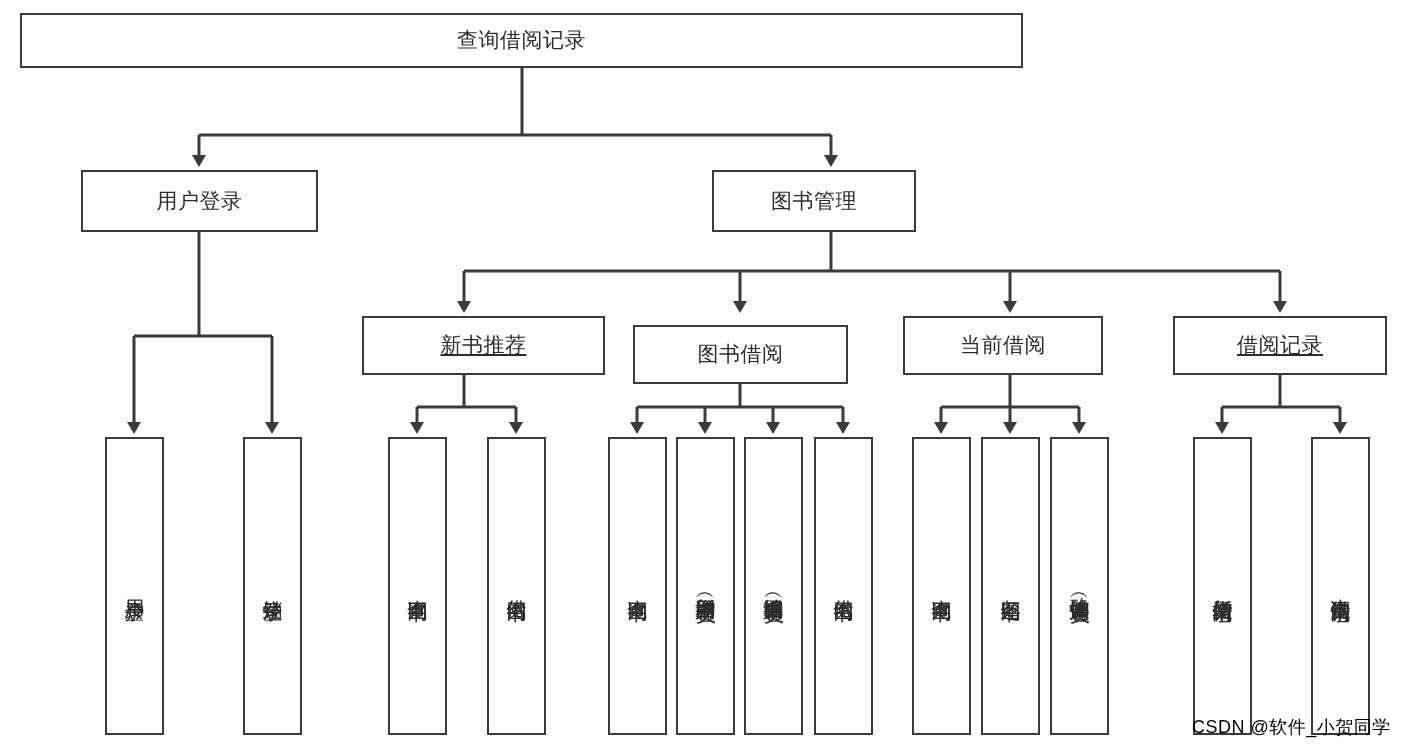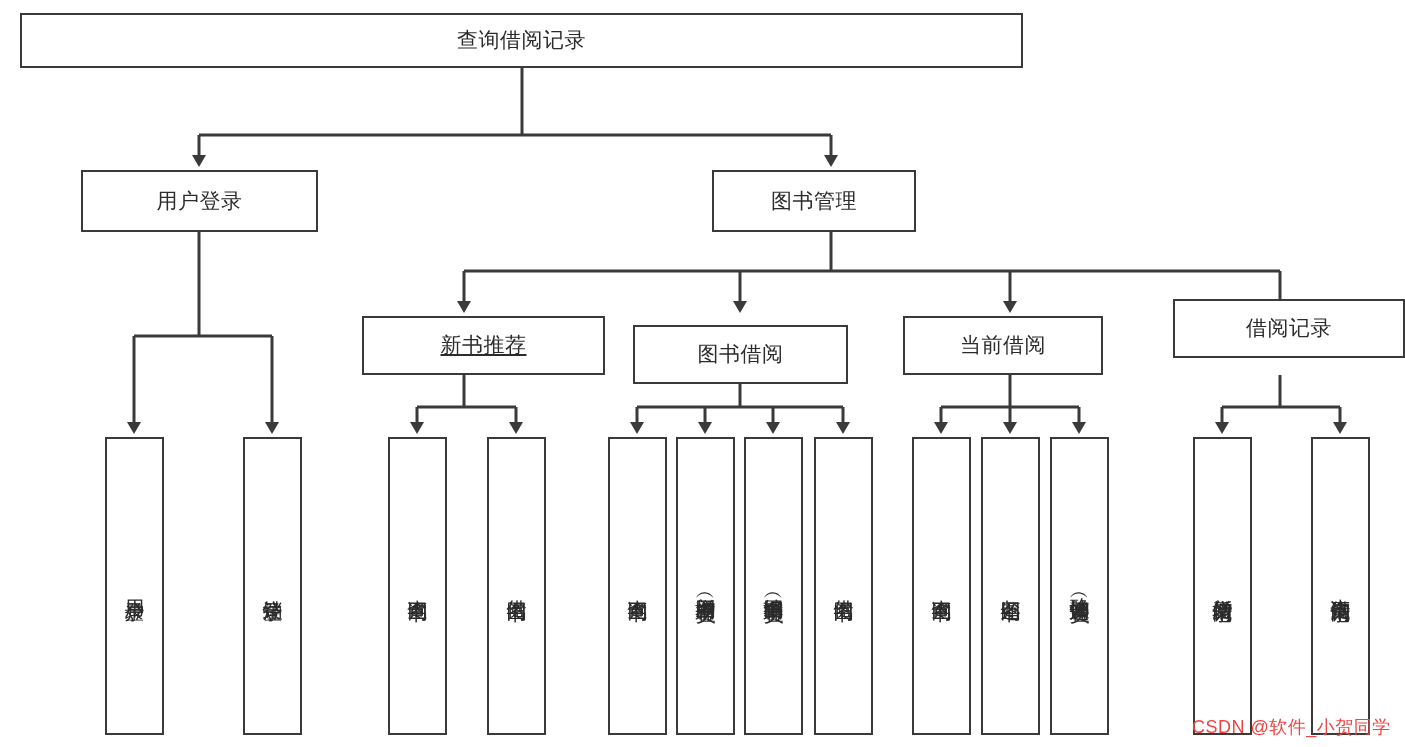--- a/index.html
+++ b/index.html
@@ -58,21 +58,21 @@
     font-size: 20px;
     line-height: 1.16;
     letter-spacing: 1px;
     color: #2b2b2b;
     white-space: nowrap;
     text-align: center;
   }
   .watermark {
     position: absolute;
     font-size: 18px;
-    color: #ef4444;
+    color: #000000;
     white-space: nowrap;
     letter-spacing: 0.5px;
     pointer-events: none;
   }
 </style>
 </head>
 <body>
 
 <div id="diagram-root">
 
@@ -139,21 +139,21 @@
 
   <div class="node-box" style="left:362px; top:316px; width:243px; height:59px;text-decoration:underline;">
     <span class="node-label">新书推荐</span>
   </div>
   <div class="node-box" style="left:633px; top:325px; width:215px; height:59px;">
     <span class="node-label">图书借阅</span>
   </div>
   <div class="node-box" style="left:903px; top:316px; width:200px; height:59px;">
     <span class="node-label">当前借阅</span>
   </div>
-  <div class="node-box" style="left:1173px; top:299px; width:232px; height:59px;">
+  <div class="node-box" style="left:1173px; top:316px; width:214px; height:59px;text-decoration:underline;">
     <span class="node-label">借阅记录</span>
   </div>
 
   <div class="leaf-box" style="left:105px; top:437px; width:59px; height:298px;">
     <span class="leaf-label">用户登录</span>
   </div>
   <div class="leaf-box" style="left:243px; top:437px; width:59px; height:298px;">
     <span class="leaf-label">注销登录</span>
   </div>
 

